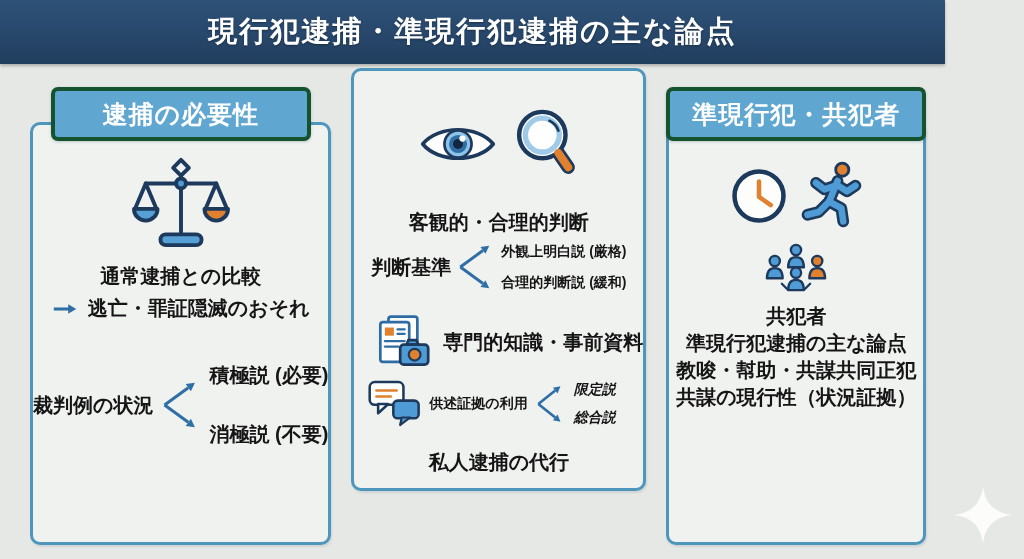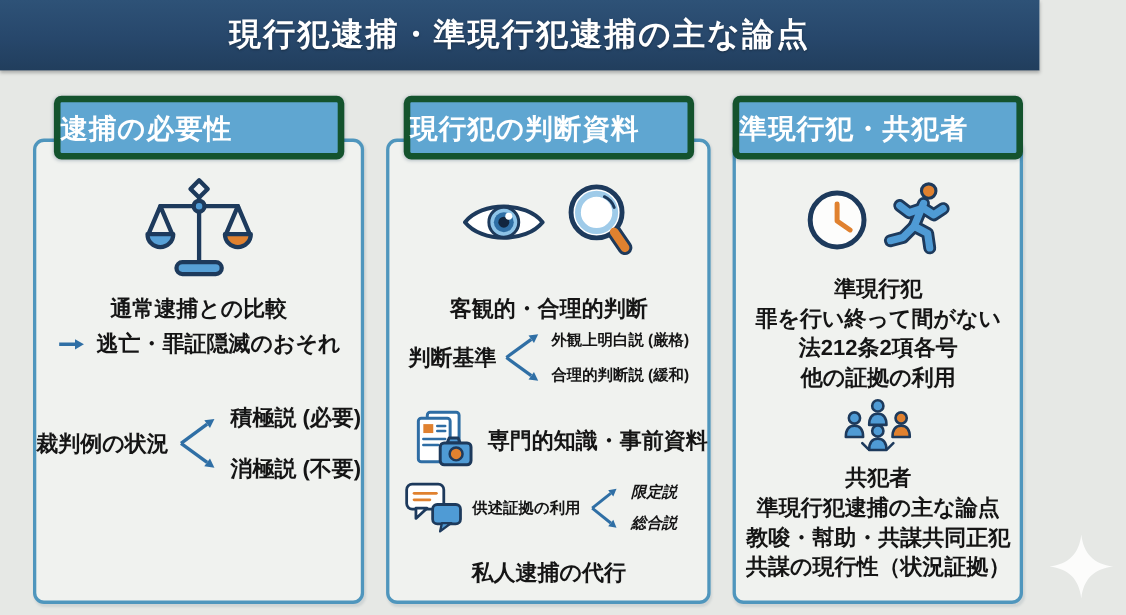--- a/index.html
+++ b/index.html
@@ -20,22 +20,22 @@
     margin:0; color:#ffffff; font-size:29px; font-weight:700; letter-spacing:2px;
     text-shadow:0 1px 2px rgba(0,0,0,.35);
   }
 
   .columns { display:flex; gap:20px; padding:23px 24px 0 30px; }
   .col { width:310px; position:relative; }
 
   .col-header {
     position:relative; z-index:2;
     width:252px; height:46px; margin:0 auto;
-    background:#5fa6d1; border:6px solid #14532d; border-radius:7px;
-    display:flex; align-items:center; 
+    background:#5fa6d1; border:4px solid #14532d; border-radius:7px;
+    display:flex; align-items:center; justify-content:center;
     box-shadow:0 1px 3px rgba(30,60,90,.25);
   }
   .col-header span { color:#ffffff; font-size:25px; font-weight:700; letter-spacing:1px; }
 
   .col-box {
     margin-top:-19px; height:423px; box-sizing:border-box;
     background:#f0f2ef; border:3px solid #4f96bd; border-radius:10px;
     padding-top:28px;
     box-shadow:1px 2px 2px rgba(40,70,100,.12);
   }
@@ -51,21 +51,21 @@
   .branch-row { display:flex; align-items:center; justify-content:center; }
   .branch-opts { display:flex; flex-direction:column; text-align:left; }
 
   .side-row { display:flex; align-items:center; }
 
   
   .c1-icons { height:94px; margin-top:4px; }
   .c1-line1 { margin-top:12px; }
   .c1-line2 { margin-top:5px; gap:9px; }
   .c1-branch { margin-top:40px; gap:7px; }
-  .c1-branch .branch-opts { gap:20px; }
+  .c1-branch .branch-opts { gap:32px; }
   .c1-bottom { margin-top:46px; gap:11px; }
 
   
   .c2-icons { height:90px; gap:16px; margin-top:0; }
   .c2-line1 { margin-top:20px; }
   .c2-branch { margin-top:2px; gap:5px; }
   .c2-branch .branch-opts { gap:13px; }
   .c2-know { margin-top:18px; gap:13px; padding-left:20px; }
   .c2-state { margin-top:9px; gap:7px; padding-left:14px; }
   .c2-state .branch-opts { gap:10px;font-style:italic; }
@@ -136,23 +136,20 @@
             <span class="t">積極説 (必要)</span>
             <span class="t">消極説 (不要)</span>
           </div>
         </div>
 
 
       </div>
     </section>
 
     <section class="col">
-      <div class="col-header">
-        <span>現行犯の判断資料</span>
-      </div>
       <div class="col-box">
 
         <div class="icon-row c2-icons">
           <svg width="76" height="44" viewBox="0 0 84 48">
             <path d="M3 24 C20 3 64 3 81 24 C64 45 20 45 3 24 Z" fill="#ffffff" stroke="#1d3a5c" stroke-width="4" stroke-linejoin="round"></path>
             <circle cx="42" cy="24" r="15" fill="#8ec4e8" stroke="#1d3a5c" stroke-width="3"></circle>
             <circle cx="42" cy="24" r="10" fill="#2f6fa5"></circle>
             <circle cx="42" cy="24" r="5.5" fill="#12263f"></circle>
             <circle cx="47" cy="18" r="3.5" fill="#ffffff"></circle>
           </svg>
@@ -249,26 +246,20 @@
               <path d="M40 22 L31 44"></path>
               <path d="M39 26 L50 33 L59 27"></path>
               <path d="M38 27 L26 31 L17 24"></path>
               <path d="M31 44 L44 51 L46 65"></path>
               <path d="M31 44 L20 55 L8 58"></path>
             </g>
             <circle cx="45" cy="10" r="7" fill="#e0812f" stroke="#1d3a5c" stroke-width="3"></circle>
           </svg>
         </div>
 
-        <div class="center c3-lines">
-          <span class="t">準現行犯</span>
-          <span class="t">罪を行い終って間がない</span>
-          <span class="t">法212条2項各号</span>
-          <span class="t">他の証拠の利用</span>
-        </div>
 
         <div class="icon-row c3-people">
           <svg width="66" height="60" viewBox="0 0 84 74">
             <g stroke="#1d3a5c" stroke-width="3" stroke-linejoin="round">
               <circle cx="42" cy="9" r="6.5" fill="#4f9bd5"></circle>
               <path d="M32 31 Q32 18 42 18 Q52 18 52 31 Z" fill="#4f9bd5"></path>
               <circle cx="15" cy="23" r="6.5" fill="#4f9bd5"></circle>
               <path d="M5 45 Q5 32 15 32 Q25 32 25 45 Z" fill="#4f9bd5"></path>
               <circle cx="69" cy="23" r="6.5" fill="#e0812f"></circle>
               <path d="M59 45 Q59 32 69 32 Q79 32 79 45 Z" fill="#e0812f"></path>

